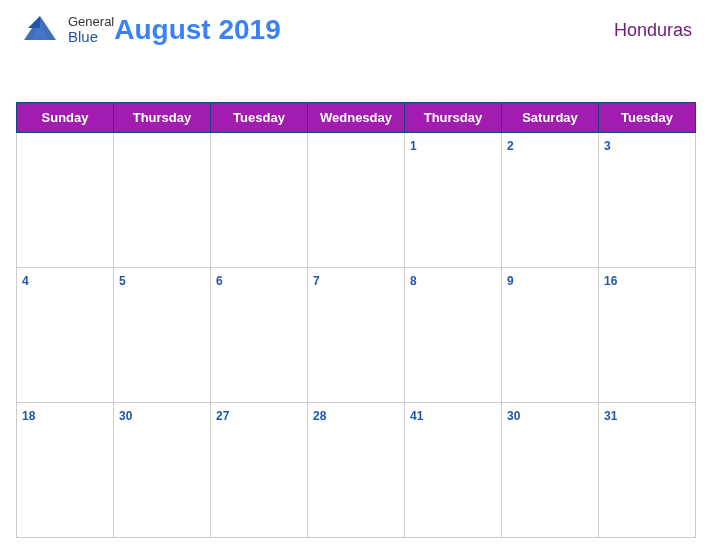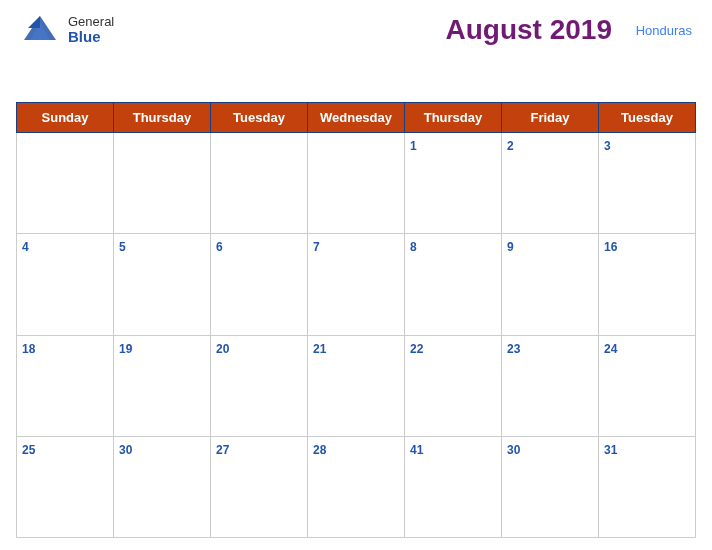--- a/index.html
+++ b/index.html
@@ -32,56 +32,56 @@
     }
     .logo-text-general {
       font-size: 13px;
       color: #333;
       font-weight: normal;
       line-height: 1.1;
     }
     .logo-text-blue {
       font-size: 15px;
       color: #2255aa;
-      font-weight: bold;
+      font-weight: normal;
       line-height: 1.1;
     }
     .logo-icon {
       width: 44px;
       height: 36px;
       display: flex;
       align-items: center;
     }
     .logo-wrapper {
       display: flex;
       align-items: center;
       gap: 4px;
     }
     .title {
       font-size: 28px;
-      color: #701a75;
+      color: #3b82f6;
       font-weight: bold;
-      text-align: right;
+      text-align: left;
       flex: 1;
     }
     .country {
-      font-size: 13px;
-      color: #3b82f6;
+      font-size: 18px;
+      color: #701a75;
       text-align: right;
       min-width: 80px;
     }
     .calendar {
       flex: 1;
       border: 1px solid #ccc;
       border-collapse: collapse;
       width: 100%;
       table-layout: fixed;
     }
     .calendar th {
-      background-color: #c2410c;
+      background-color: #a21caf;
       color: #fff;
       font-size: 13px;
       font-weight: bold;
       padding: 6px 4px;
       text-align: center;
       border: 1px solid #1a3f80;
       height: 30px;
     }
     .calendar td {
       border: 1px solid #cccccc;
@@ -123,21 +123,21 @@
   </div>
 
   <table class="calendar">
     <thead>
       <tr>
         <th>Sunday</th>
         <th>Thursday</th>
         <th>Tuesday</th>
         <th>Wednesday</th>
         <th>Thursday</th>
-        <th>Friday</th>
+        <th>Saturday</th>
         <th>Tuesday</th>
       </tr>
     </thead>
     <tbody id="calendar-body">
     <tr>
           <td class="empty-cell"></td>
           <td class="empty-cell"></td>
           <td class="empty-cell"></td>
           <td class="empty-cell"></td>
           <td><span class="day-number">1</span></td>
@@ -148,29 +148,20 @@
           <td><span class="day-number">4</span></td>
           <td><span class="day-number">5</span></td>
           <td><span class="day-number">6</span></td>
           <td><span class="day-number">7</span></td>
           <td><span class="day-number">8</span></td>
           <td><span class="day-number">9</span></td>
           <td><span class="day-number">16</span></td>
         </tr>
         <tr>
           <td><span class="day-number">18</span></td>
-          <td><span class="day-number">19</span></td>
-          <td><span class="day-number">20</span></td>
-          <td><span class="day-number">21</span></td>
-          <td><span class="day-number">22</span></td>
-          <td><span class="day-number">23</span></td>
-          <td><span class="day-number">24</span></td>
-        </tr>
-        <tr>
-          <td><span class="day-number">25</span></td>
           <td><span class="day-number">30</span></td>
           <td><span class="day-number">27</span></td>
           <td><span class="day-number">28</span></td>
           <td><span class="day-number">41</span></td>
           <td><span class="day-number">30</span></td>
           <td><span class="day-number">31</span></td>
         </tr>
       </tbody>
   </table>
 </div>

